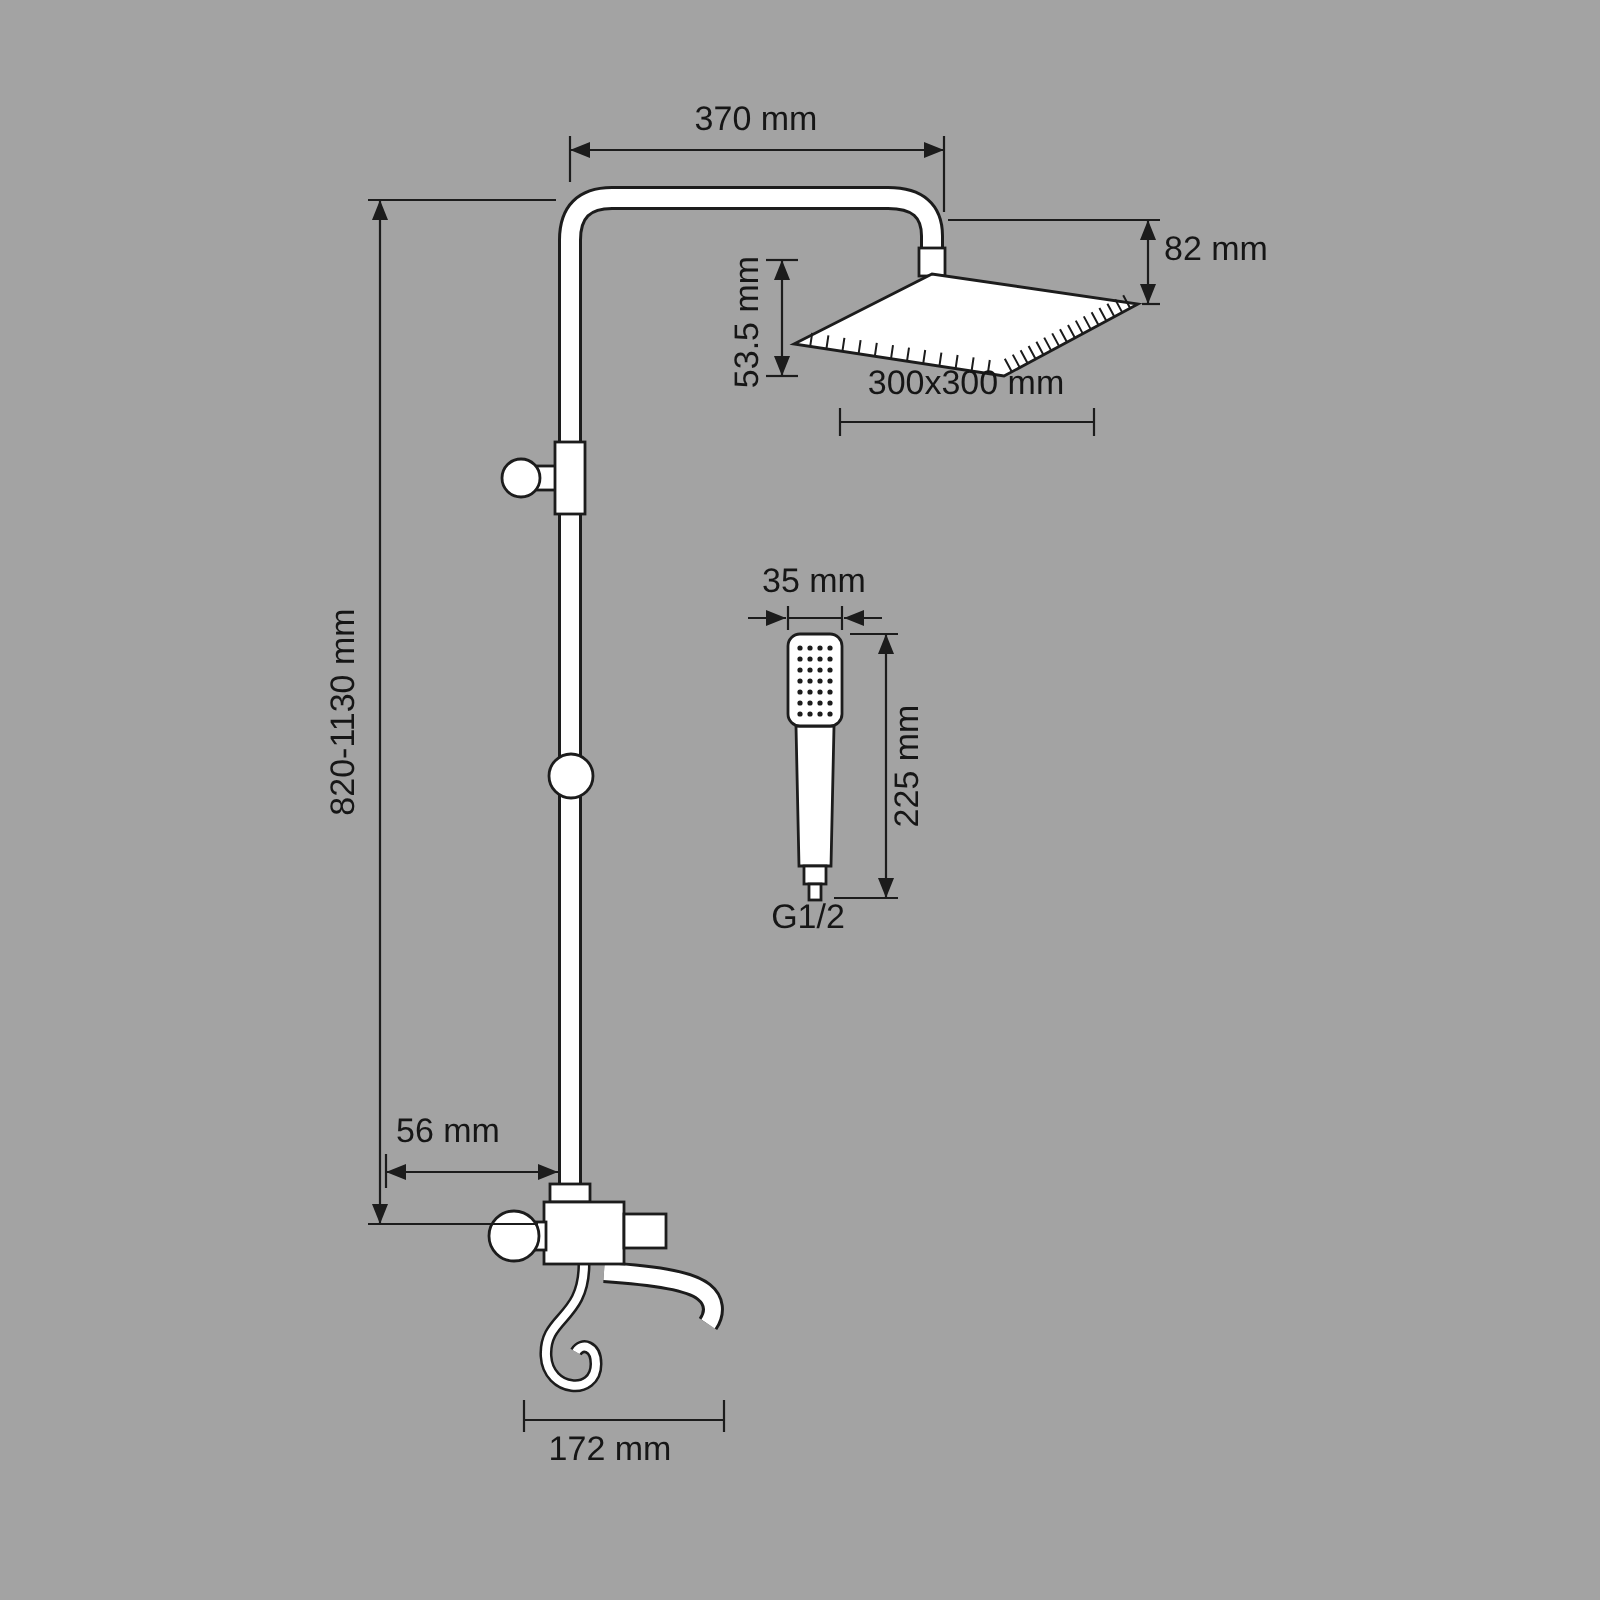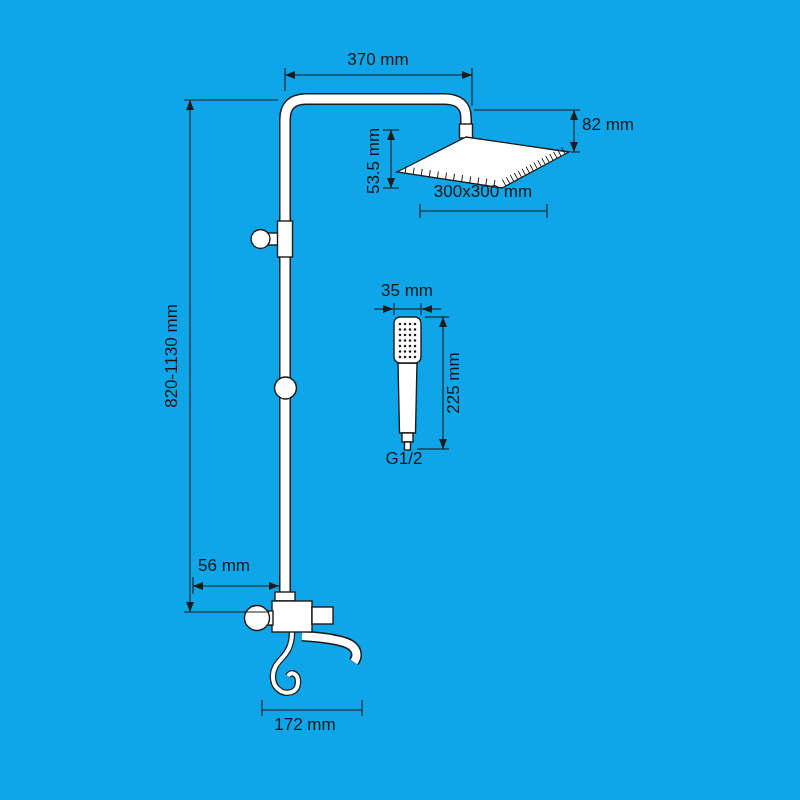--- a/index.html
+++ b/index.html
@@ -1,16 +1,16 @@
 <!DOCTYPE html>
 <html><head>
 <meta charset="utf-8">
 <style>
   html,body{margin:0;padding:0;background:#fff;}
-  .stage{position:relative;width:800px;height:800px;background:#0ea5e9;overflow:hidden;}
+  .stage{position:relative;width:800px;height:800px;background:#a3a3a3;overflow:hidden;}
   svg{display:block;}
   .tube-o{fill:none;stroke:#1c1c1c;stroke-linejoin:round;}
   .tube-i{fill:none;stroke:#ffffff;stroke-linejoin:round;}
   .outline{fill:#ffffff;stroke:#1c1c1c;stroke-width:1.4;}
   .thin{fill:none;stroke:#1c1c1c;stroke-width:1;}
   .dim{fill:none;stroke:#1c1c1c;stroke-width:1.1;}
   .lbl{font-family:"Liberation Sans","DejaVu Sans",sans-serif;font-size:17px;fill:#161616;text-anchor:middle;}
   .lbl-start{text-anchor:start;}
 </style>
 </head>

